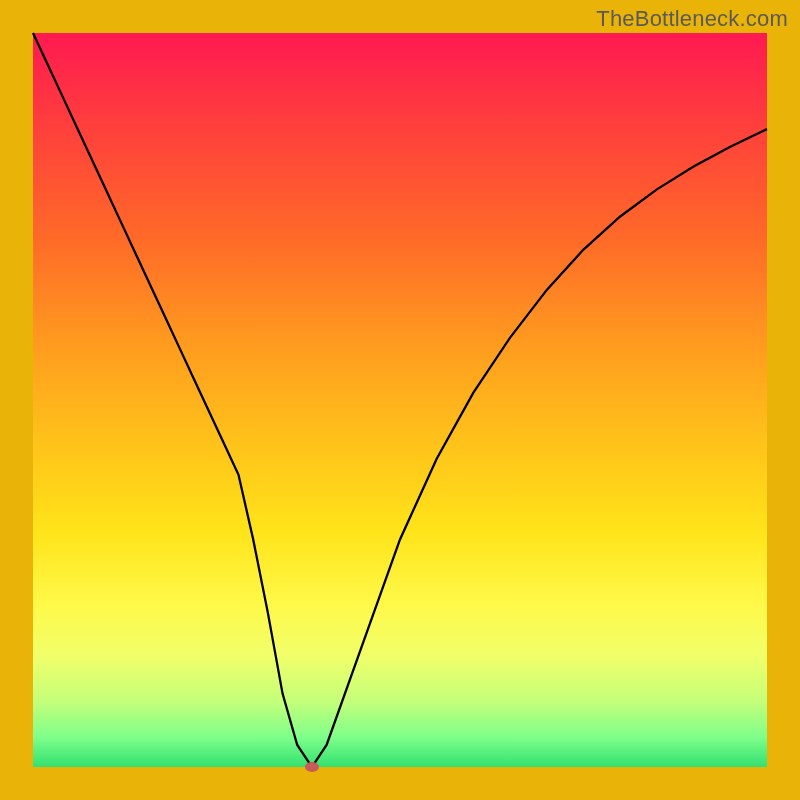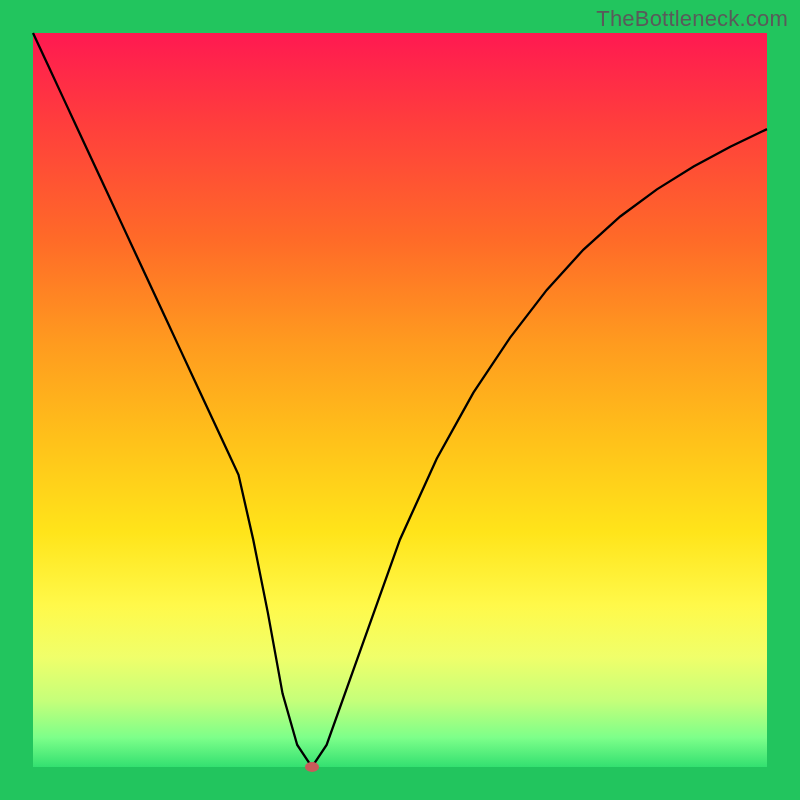--- a/index.html
+++ b/index.html
@@ -1,21 +1,21 @@
 <!DOCTYPE html>
 <html><head>
 <meta charset="utf-8">
 <style>
   * { margin: 0; padding: 0; box-sizing: border-box; }
   html, body { width: 800px; height: 800px; overflow: hidden; background: #000; }
   .frame {
     position: absolute;
     left: 0; top: 0;
     width: 800px; height: 800px;
-    background: #22c55e;
+    background: #eab308;
   }
   .plot {
     position: absolute;
     left: 33px;
     top: 33px;
     width: 734px;
     height: 734px;
     background: linear-gradient(
       to bottom,
       #ff1951 0%,

